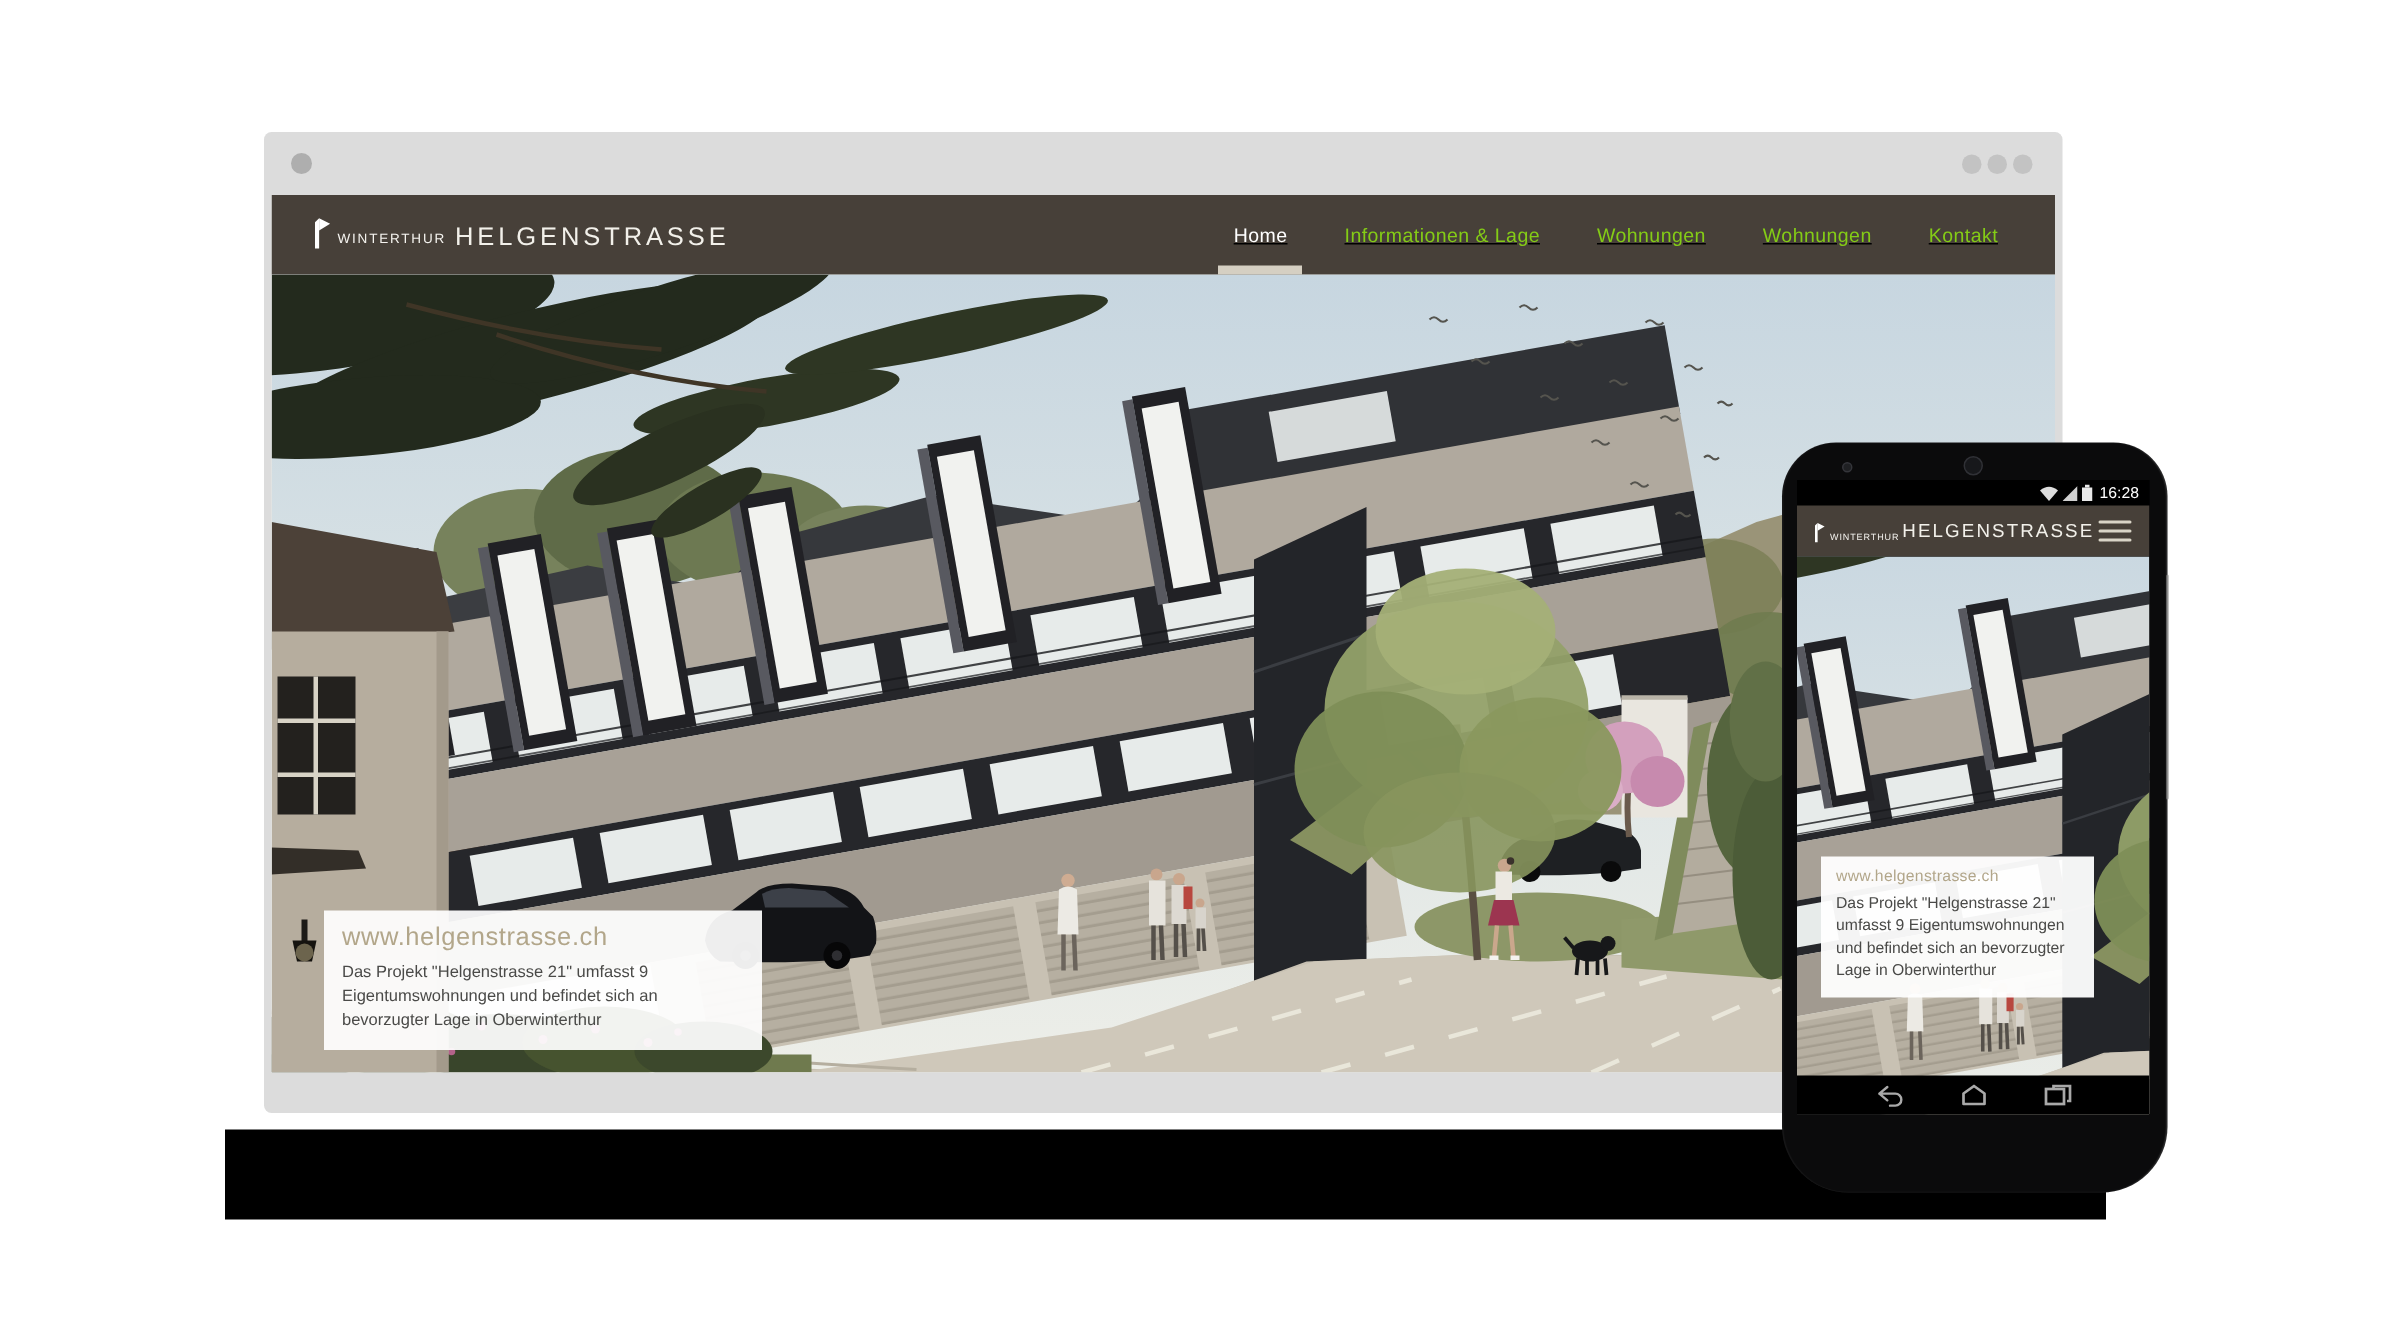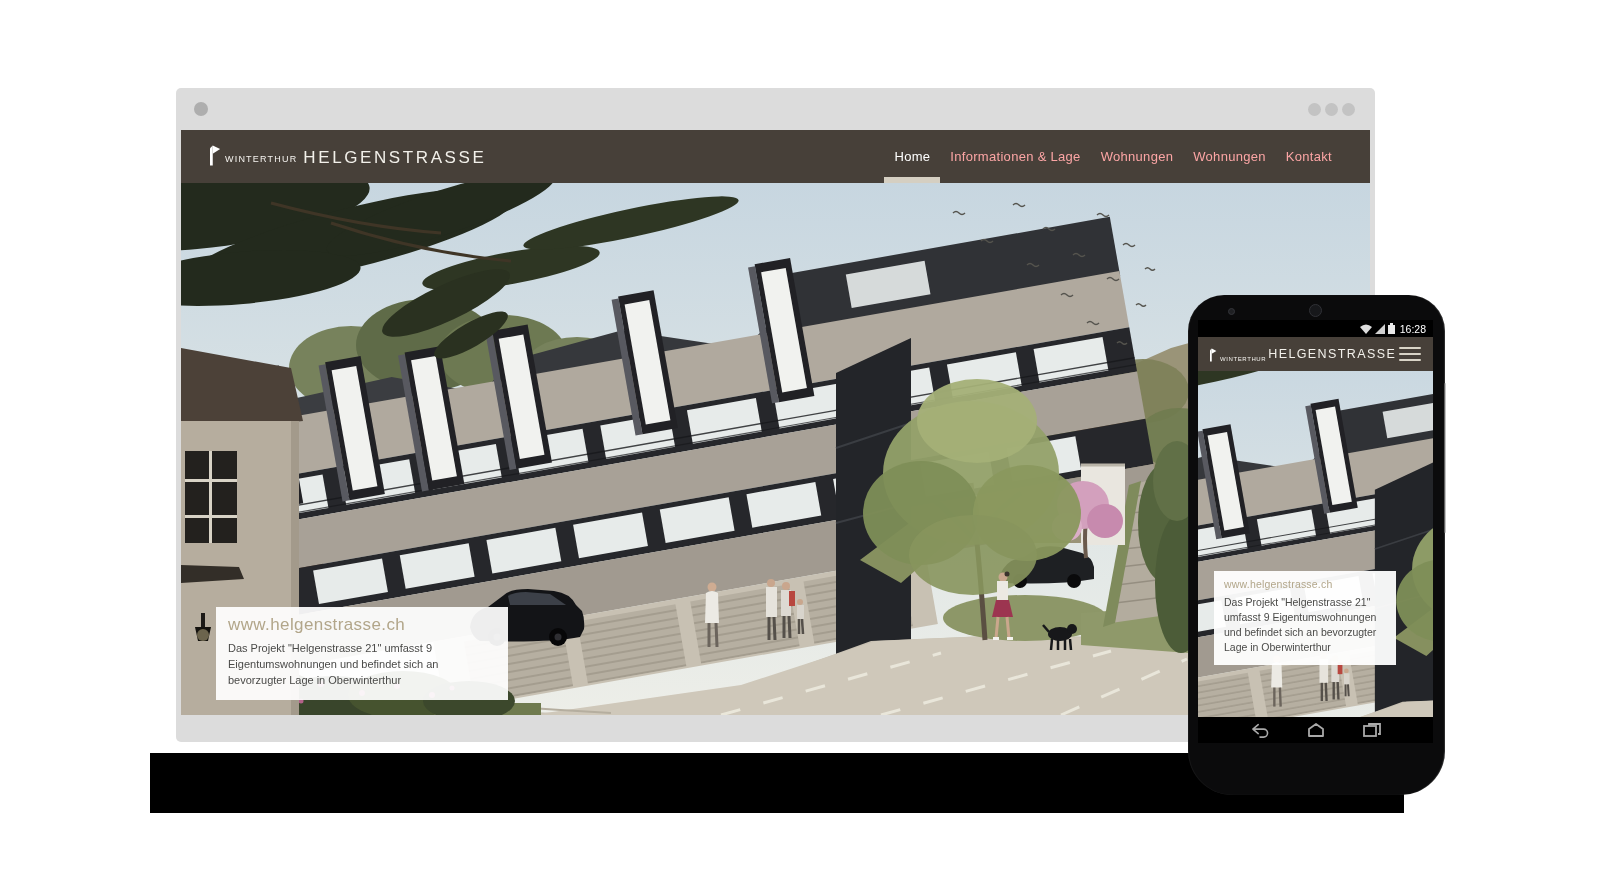--- a/index.html
+++ b/index.html
@@ -22,23 +22,23 @@
   .browser-content { position:absolute; left:5px; top:42px; width:1189px; height:585px;
                      overflow:hidden; background:#e7eae8; }
 
   
   .site-nav { position:absolute; left:0; top:0; width:1189px; height:53px; background:#474039;
               display:flex; align-items:center; padding:0 38px 0 29px; }
   .logo { display:flex; align-items:flex-end; gap:4px; cursor:pointer; }
   .logo-mark { width:11px; height:21px; margin-bottom:2px; }
   .logo-pre { color:#f5f3ef; font-size:9px; letter-spacing:1.2px; padding-bottom:4px; }
   .logo-main { color:#f2f0ea; font-size:17px; font-weight:300; letter-spacing:2.6px; padding-left:2px; }
-  .menu { margin-left:auto; display:flex; gap:20px; height:100%; }
+  .menu { margin-left:auto; display:flex; gap:38px; height:100%;text-decoration:underline; }
   .menu-item { display:inline-flex; align-items:center; height:100%; font-size:13px;
-               color:#fca5a5; cursor:pointer; position:relative; letter-spacing:.3px; }
+               color:#84cc16; cursor:pointer; position:relative; letter-spacing:.3px; }
   .menu-item.active { color:#ffffff; }
   .menu-item.active::after { content:""; position:absolute; left:50%; transform:translateX(-50%);
                bottom:0; width:56px; height:6px; background:#d5cfc2; }
 
   
   .hero { position:absolute; left:0; top:53px; width:1189px; height:532px; overflow:hidden; }
   .hero svg.fill { position:absolute; left:0; top:0; width:100%; height:100%; }
 
   .infobox { position:absolute; left:35px; top:424px; width:292px;
              background:rgba(255,255,255,.93); padding:8px 12px 12px 12px; }

